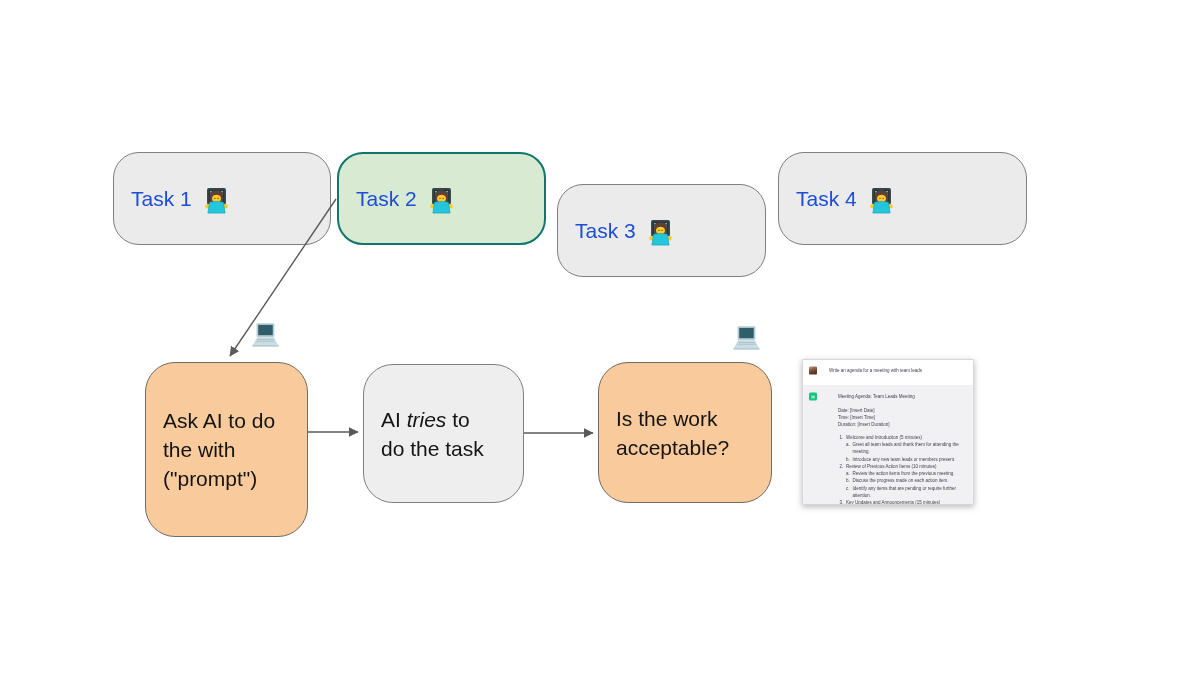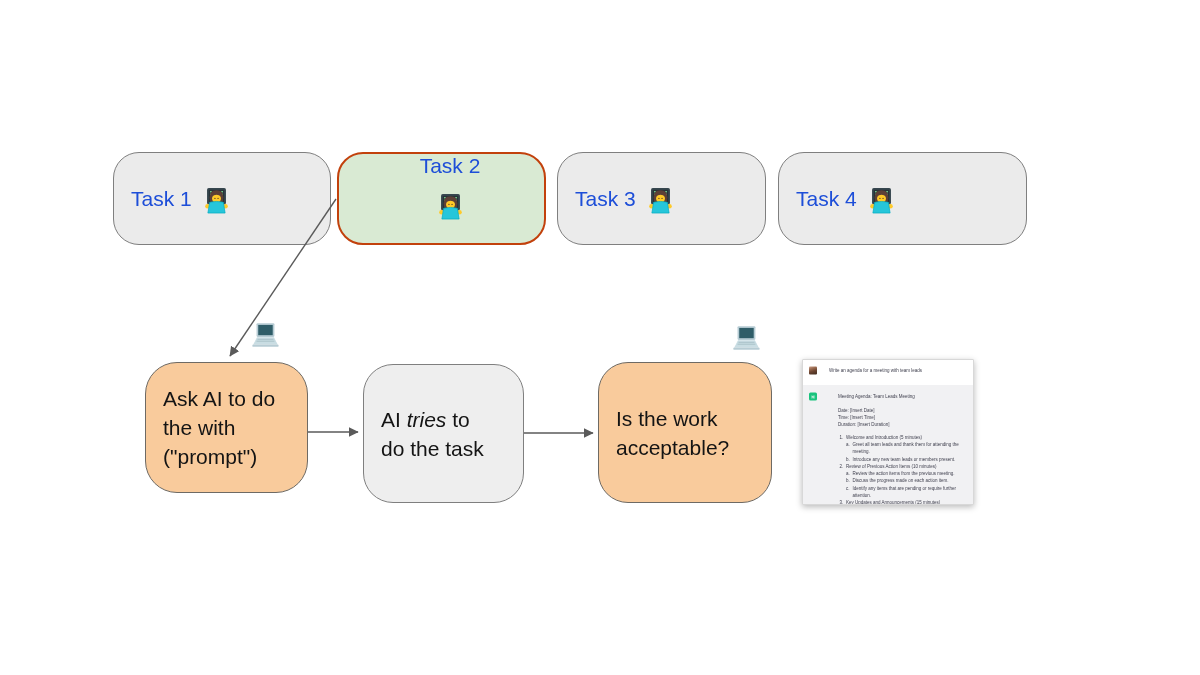--- a/index.html
+++ b/index.html
@@ -4,21 +4,21 @@
 <style>
   html,body{margin:0;padding:0;background:#ffffff;}
   body{width:1200px;height:675px;overflow:hidden;font-family:"Liberation Sans",sans-serif;}
   .stage{position:relative;width:1200px;height:675px;background:#ffffff;}
 
   
   .task{position:absolute;top:152px;height:93px;box-sizing:border-box;
         background:#ebebeb;border:1.5px solid #7f7f7f;border-radius:26px;
         display:flex;align-items:center;padding-left:17px;gap:9px;
         font-size:21px;color:#1d4ed8;}
-  .task.highlight{background:#d9ead3;border:2px solid #c2410c;flex-direction:column;}
+  .task.highlight{background:#d9ead3;border:2px solid #0f766e;}
   .tech-emoji{width:31px;height:30px;margin-top:5px;flex:none;}
 
   
   .flowbox{position:absolute;box-sizing:border-box;border-radius:30px;
            display:flex;align-items:center;padding-left:17px;
            font-size:21px;line-height:29px;color:#141414;}
   .flowbox.orange{background:#f9cb9c;border:1.5px solid #6e6a64;}
   .flowbox.grayb{background:#eeeeee;border:1.5px solid #7f7f7f;}
   .laptop-icon{position:absolute;width:32px;height:28px;}
 
@@ -93,41 +93,41 @@
     <svg class="tech-emoji" viewBox="0 0 36 32">
         <use href="#sym-tech"></use>
       </svg>
   </div>
   <div class="task highlight" style="left:337px;width:209px;">
     <span>Task 2</span>
     <svg class="tech-emoji" viewBox="0 0 36 32">
         <use href="#sym-tech"></use>
       </svg>
   </div>
-  <div class="task" style="left:557px;width:209px;">
+  <div class="task" style="left:557px;width:209px;margin-top:32px;">
     <span>Task 3</span>
     <svg class="tech-emoji" viewBox="0 0 36 32">
         <use href="#sym-tech"></use>
       </svg>
   </div>
   <div class="task" style="left:778px;width:249px;">
     <span>Task 4</span>
     <svg class="tech-emoji" viewBox="0 0 36 32">
         <use href="#sym-tech"></use>
       </svg>
   </div>
 
   <svg class="laptop-icon" style="left:249px;top:321px;" viewBox="0 0 34 28">
       <use href="#sym-laptop"></use>
     </svg>
   <svg class="laptop-icon" style="left:730px;top:324px;" viewBox="0 0 34 28">
       <use href="#sym-laptop"></use>
     </svg>
 
-  <div class="flowbox orange" style="left:145px;top:362px;width:163px;height:131px;border-radius:32px;">
+  <div class="flowbox orange" style="left:145px;top:362px;width:163px;height:175px;">
     <div>
       <div>Ask AI to do</div>
       <div>the with</div>
       <div>("prompt")</div>
     </div>
   </div>
   <div class="flowbox orange" style="left:598px;top:362px;width:174px;height:141px;">
     <div>
       <div>Is the work</div>
       <div>acceptable?</div>

